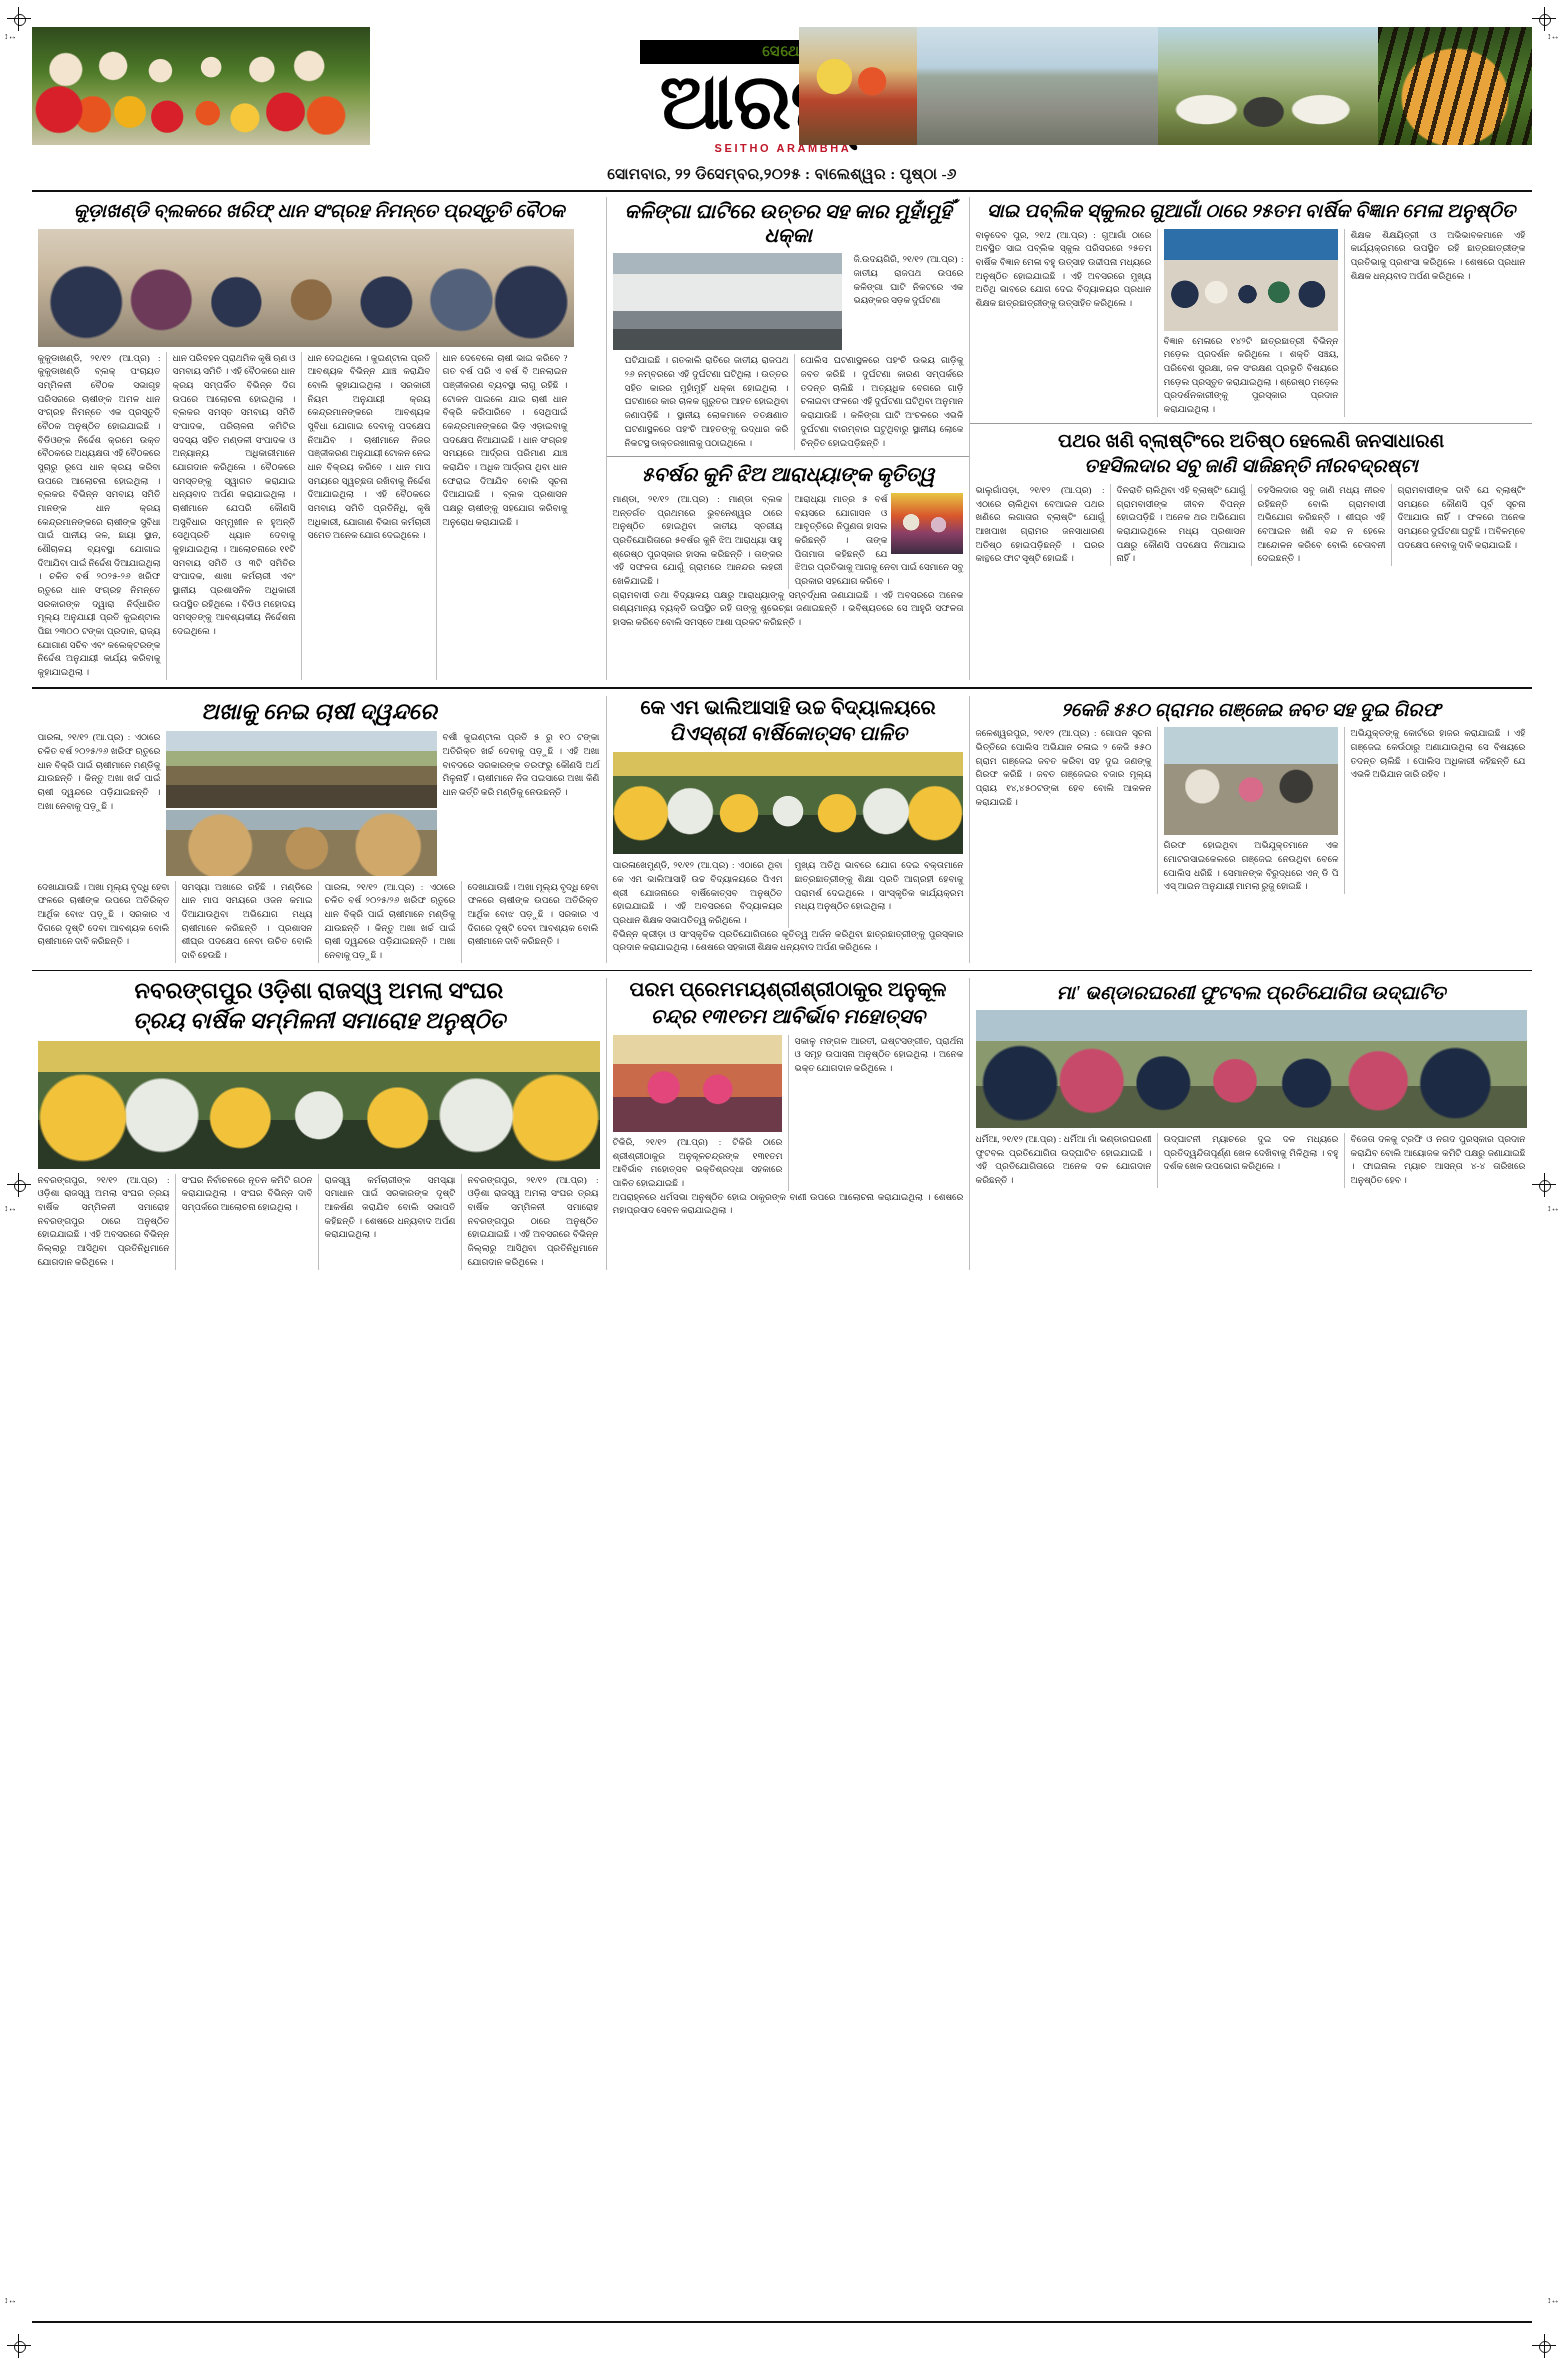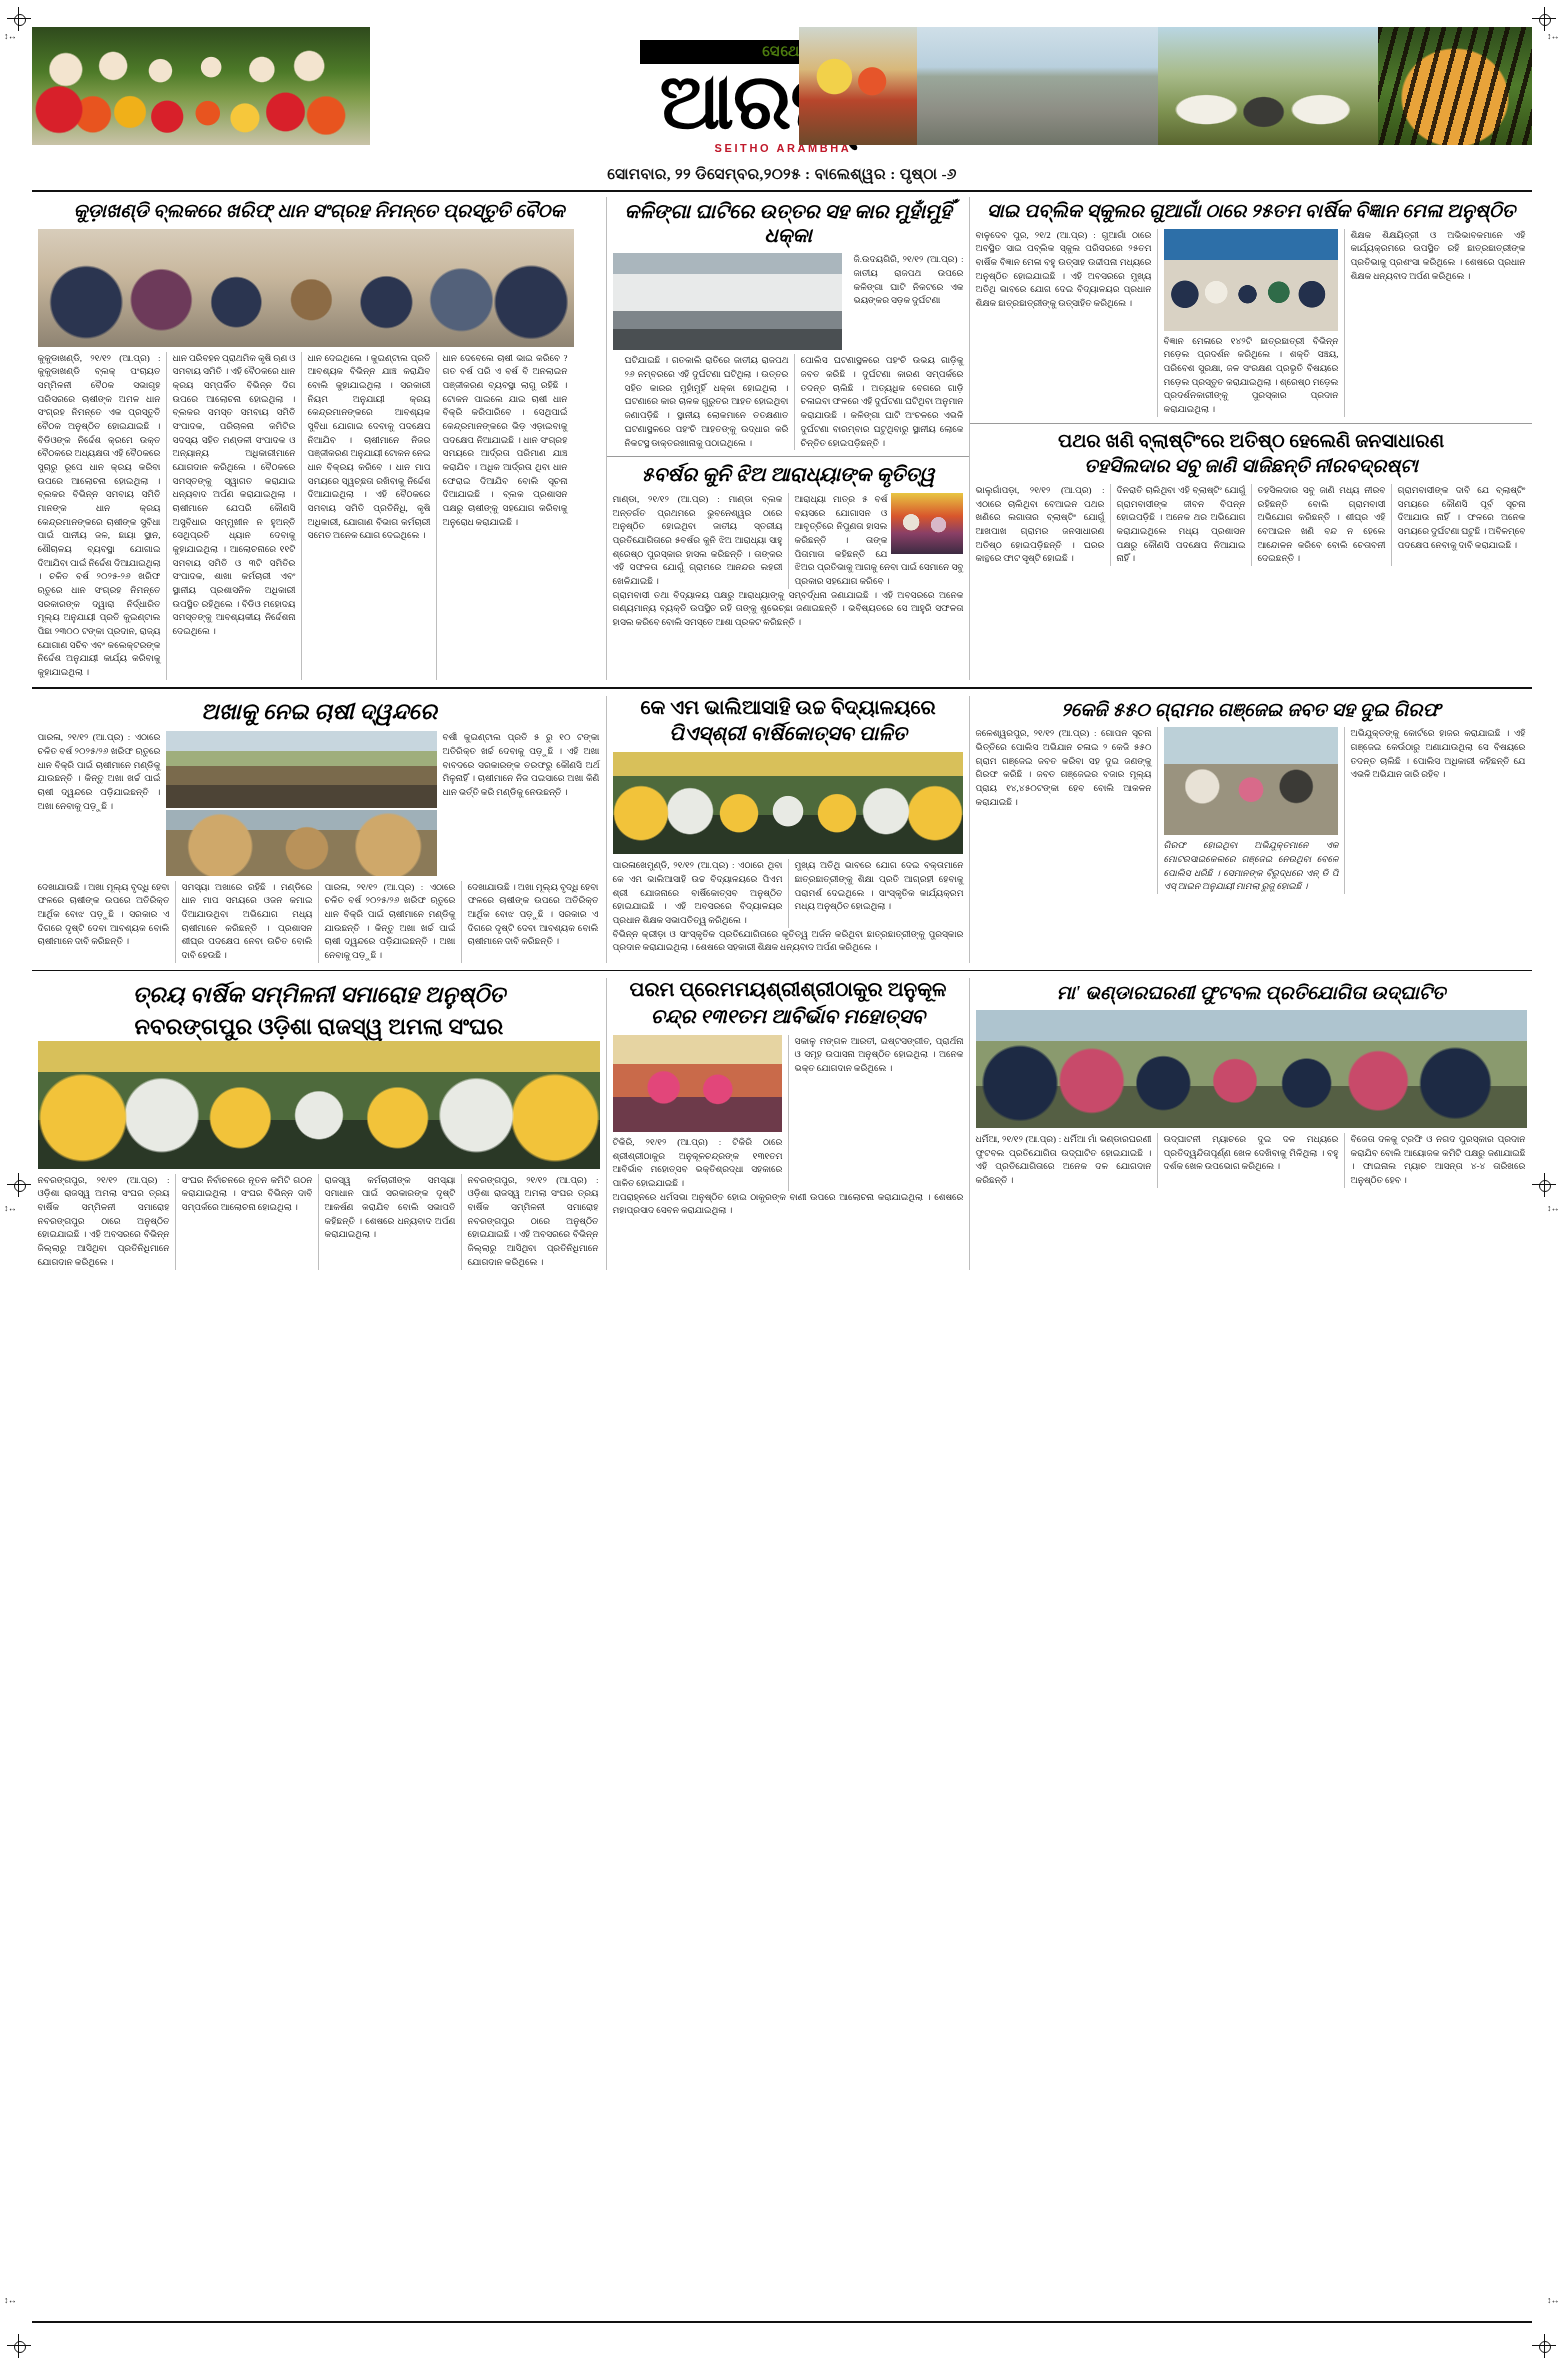--- a/index.html
+++ b/index.html
@@ -463,37 +463,37 @@
         </div>
       </div>
 
       <div class="vrule"></div>
 
       <div style="width:562px;">
         <div class="hl hl-lg art-head">୨କେଜି ୫୫୦ ଗ୍ରାମର ଗଞ୍ଜେଇ ଜବତ ସହ ଦୁଇ ଗିରଫ</div>
         <div class="cols">
           <div class="col" style="width:187px;">ଜଳେଶ୍ୱରପୁର, ୨୧/୧୨ (ଆ.ପ୍ର) : ଗୋପନ ସୂଚନା ଭିତ୍ତିରେ ପୋଲିସ ଅଭିଯାନ ଚଳାଇ ୨ କେଜି ୫୫୦ ଗ୍ରାମ ଗଞ୍ଜେଇ ଜବତ କରିବା ସହ ଦୁଇ ଜଣଙ୍କୁ ଗିରଫ କରିଛି । ଜବତ ଗଞ୍ଜେଇର ବଜାର ମୂଲ୍ୟ ପ୍ରାୟ ୧୪,୪୫୦ଟଙ୍କା ହେବ ବୋଲି ଆକଳନ କରାଯାଇଛି ।</div>
           <div class="vrule"></div>
-          <div class="col" style="width:186px;font-style:italic;">
+          <div class="col" style="width:186px;">
             <div class="photo ph-police" style="width:100%;height:108px;margin-bottom:4.1px;"></div>
             <span>ଗିରଫ ହୋଇଥିବା ଅଭିଯୁକ୍ତମାନେ ଏକ ମୋଟରସାଇକେଲରେ ଗଞ୍ଜେଇ ନେଉଥିବା ବେଳେ ପୋଲିସ ଧରିଛି । ସେମାନଙ୍କ ବିରୁଦ୍ଧରେ ଏନ୍ ଡି ପି ଏସ୍ ଆଇନ ଅନୁଯାୟୀ ମାମଲା ରୁଜୁ ହୋଇଛି ।</span>
           </div>
           <div class="vrule"></div>
           <div class="col" style="width:186px;">ଅଭିଯୁକ୍ତଙ୍କୁ କୋର୍ଟରେ ହାଜର କରାଯାଇଛି । ଏହି ଗଞ୍ଜେଇ କେଉଁଠାରୁ ଅଣାଯାଉଥିଲା ସେ ବିଷୟରେ ତଦନ୍ତ ଚାଲିଛି । ପୋଲିସ ଅଧିକାରୀ କହିଛନ୍ତି ଯେ ଏଭଳି ଅଭିଯାନ ଜାରି ରହିବ ।</div>
         </div>
       </div>
     </div>
 
     <div class="hrule-dark"></div>
 
     <div class="cols">
 
       <div style="width:574px;">
+        <div class="hl hl-xl">ନବରଙ୍ଗପୁର ଓଡ଼ିଶା ରାଜସ୍ୱ ଅମଲା ସଂଘର</div>
         <div class="hl hl-xl art-head">ତ୍ରୟ ବାର୍ଷିକ ସମ୍ମିଳନୀ ସମାରୋହ ଅନୁଷ୍ଠିତ</div>
-        <div class="hl hl-xl">ନବରଙ୍ଗପୁର ଓଡ଼ିଶା ରାଜସ୍ୱ ଅମଲା ସଂଘର</div>
         <div class="photo ph-felicitation" style="width:562px;height:128px;margin:0 5.6px 5.1px;"></div>
         <div class="cols">
           <div class="col" style="width:143px;">ନବରଙ୍ଗପୁର, ୨୧/୧୨ (ଆ.ପ୍ର) : ଓଡ଼ିଶା ରାଜସ୍ୱ ଅମଲା ସଂଘର ତ୍ରୟ ବାର୍ଷିକ ସମ୍ମିଳନୀ ସମାରୋହ ନବରଙ୍ଗପୁର ଠାରେ ଅନୁଷ୍ଠିତ ହୋଇଯାଇଛି । ଏହି ଅବସରରେ ବିଭିନ୍ନ ଜିଲ୍ଲାରୁ ଆସିଥିବା ପ୍ରତିନିଧିମାନେ ଯୋଗଦାନ କରିଥିଲେ ।</div>
           <div class="vrule"></div>
           <div class="col" style="width:142px;">ସଂଘର ନିର୍ବାଚନରେ ନୂତନ କମିଟି ଗଠନ କରାଯାଇଥିଲା । ସଂଘର ବିଭିନ୍ନ ଦାବି ସମ୍ପର୍କରେ ଆଲୋଚନା ହୋଇଥିଲା ।</div>
           <div class="vrule"></div>
           <div class="col" style="width:142px;">ରାଜସ୍ୱ କର୍ମଚାରୀଙ୍କ ସମସ୍ୟା ସମାଧାନ ପାଇଁ ସରକାରଙ୍କ ଦୃଷ୍ଟି ଆକର୍ଷଣ କରାଯିବ ବୋଲି ସଭାପତି କହିଛନ୍ତି । ଶେଷରେ ଧନ୍ୟବାଦ ଅର୍ପଣ କରାଯାଇଥିଲା ।</div>
           <div class="vrule"></div>
           <div class="col" style="width:142px;">ନବରଙ୍ଗପୁର, ୨୧/୧୨ (ଆ.ପ୍ର) : ଓଡ଼ିଶା ରାଜସ୍ୱ ଅମଲା ସଂଘର ତ୍ରୟ ବାର୍ଷିକ ସମ୍ମିଳନୀ ସମାରୋହ ନବରଙ୍ଗପୁର ଠାରେ ଅନୁଷ୍ଠିତ ହୋଇଯାଇଛି । ଏହି ଅବସରରେ ବିଭିନ୍ନ ଜିଲ୍ଲାରୁ ଆସିଥିବା ପ୍ରତିନିଧିମାନେ ଯୋଗଦାନ କରିଥିଲେ ।</div>
         </div>

